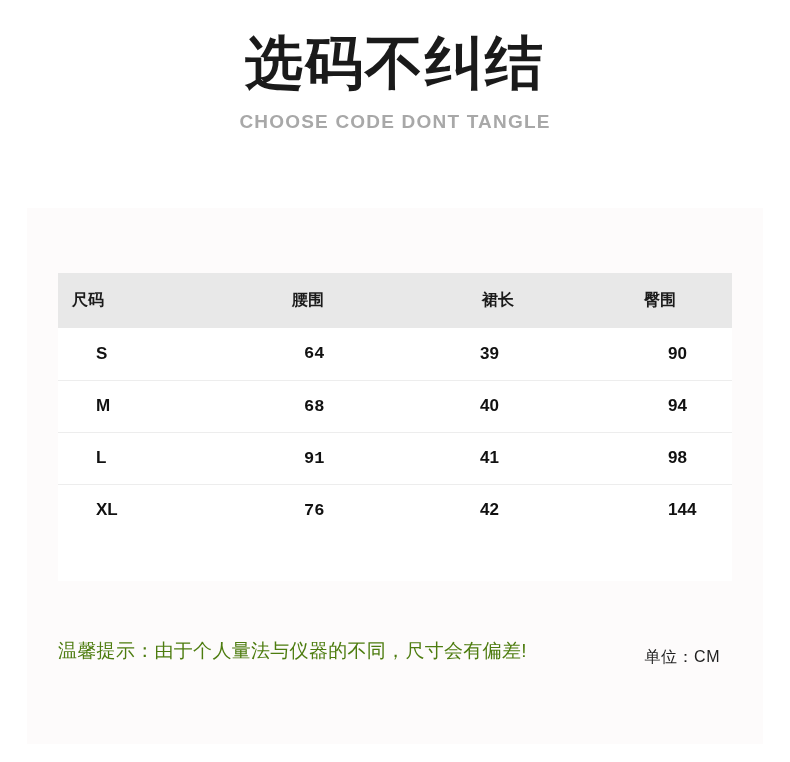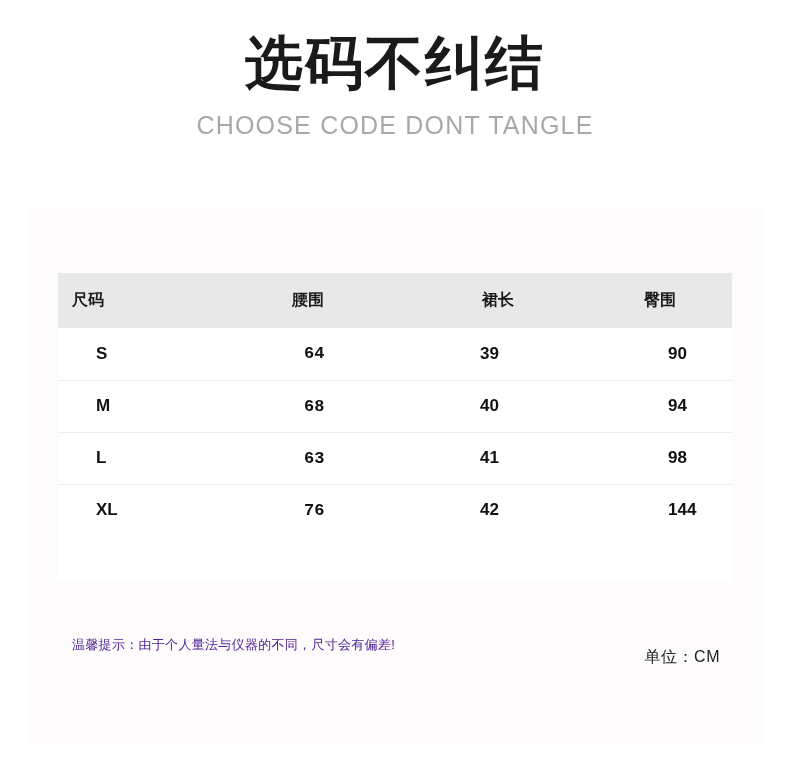--- a/index.html
+++ b/index.html
@@ -27,24 +27,24 @@
   .title-cn {
     font-size: 58px;
     font-weight: bold;
     letter-spacing: 2px;
     color: #1a1a1a;
     line-height: 1.15;
     font-family: "Liberation Sans", "DejaVu Sans", sans-serif;
   }
   .title-en {
     margin-top: 14px;
-    font-size: 25px;
+    font-size: 19px;
     color: #a8a8a8;
     letter-spacing: 1.2px;
-    font-weight: 400;
+    font-weight: 700;
   }
   .card {
     position: absolute;
     left: 27px;
     top: 208px;
     width: 736px;
     height: 536px;
     background: #fdfbfb;
   }
   .table {
@@ -96,25 +96,24 @@
   .notes {
     position: absolute;
     left: 31px;
     top: 425px;
     width: 680px;
     display: flex;
     justify-content: space-between;
     align-items: flex-start;
   }
   .notes-text {
-    font-size: 13px;
-    color: #4c1d95;
+    font-size: 19px;
+    color: #4d7c0f;
     line-height: 1.9;
     letter-spacing: 0.3px;
-    margin-left: 14px;
   }
   .unit {
     font-size: 16px;
     color: #1e1e1e;
     padding-top: 14px;
     padding-right: 18px;
     letter-spacing: 0.5px;
   }
 </style>
 </head>
@@ -146,21 +145,21 @@
           <td class="cell-hip">90</td>
         </tr>
         <tr>
           <td class="cell-size">M</td>
           <td class="cell-waist">68</td>
           <td class="cell-length">40</td>
           <td class="cell-hip">94</td>
         </tr>
         <tr>
           <td class="cell-size">L</td>
-          <td class="cell-waist">63</td>
+          <td class="cell-waist">91</td>
           <td class="cell-length">41</td>
           <td class="cell-hip">98</td>
         </tr>
         <tr>
           <td class="cell-size">XL</td>
           <td class="cell-waist">76</td>
           <td class="cell-length">42</td>
           <td class="cell-hip">144</td>
         </tr>
       </tbody>

